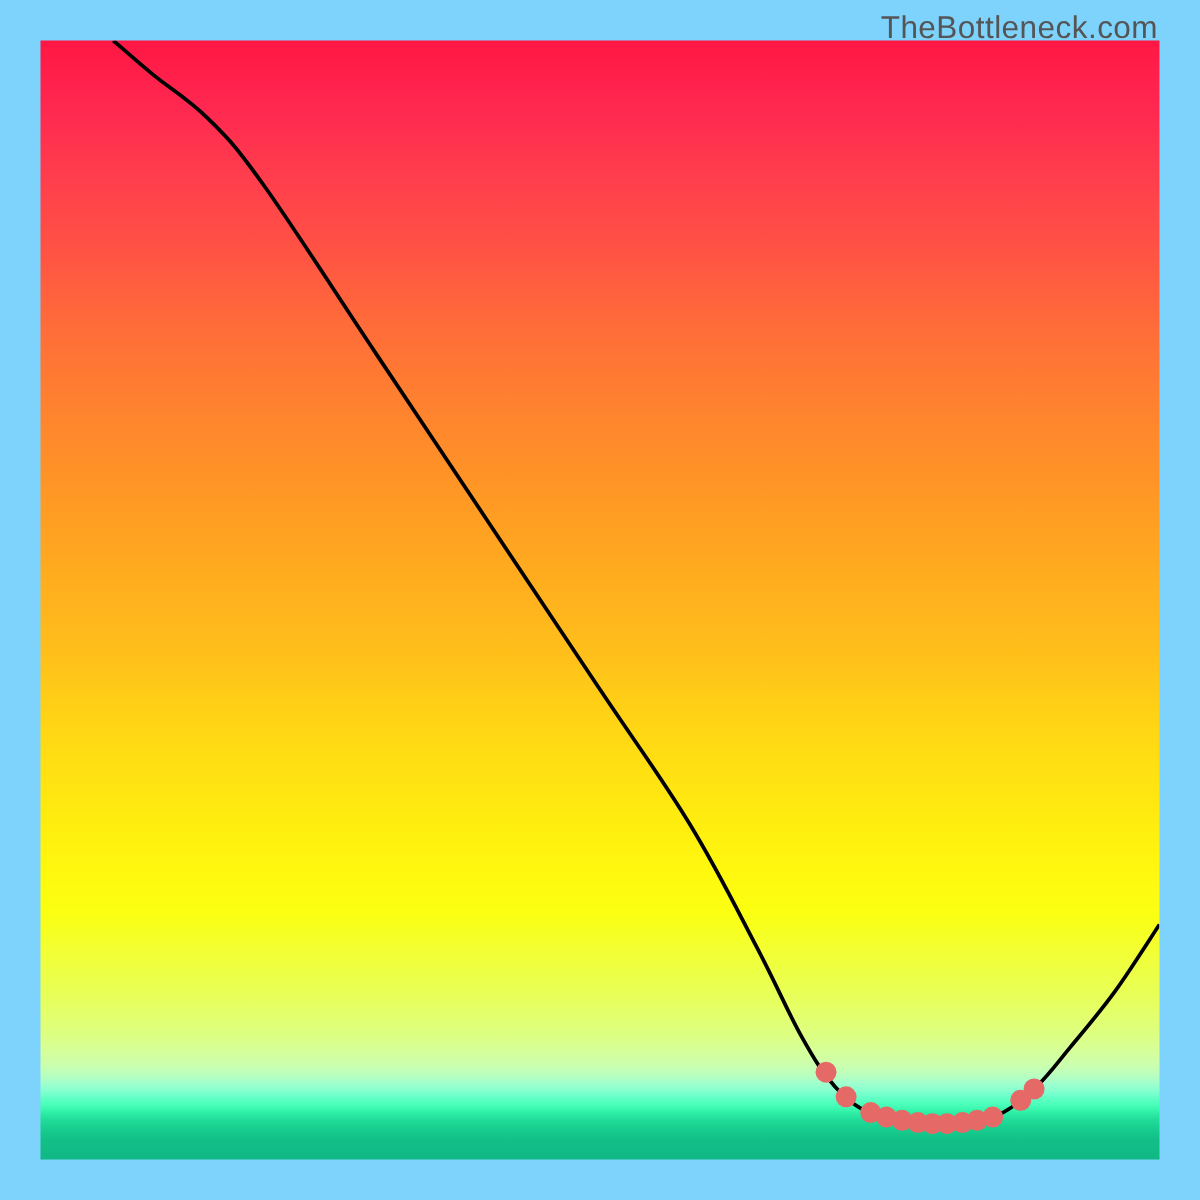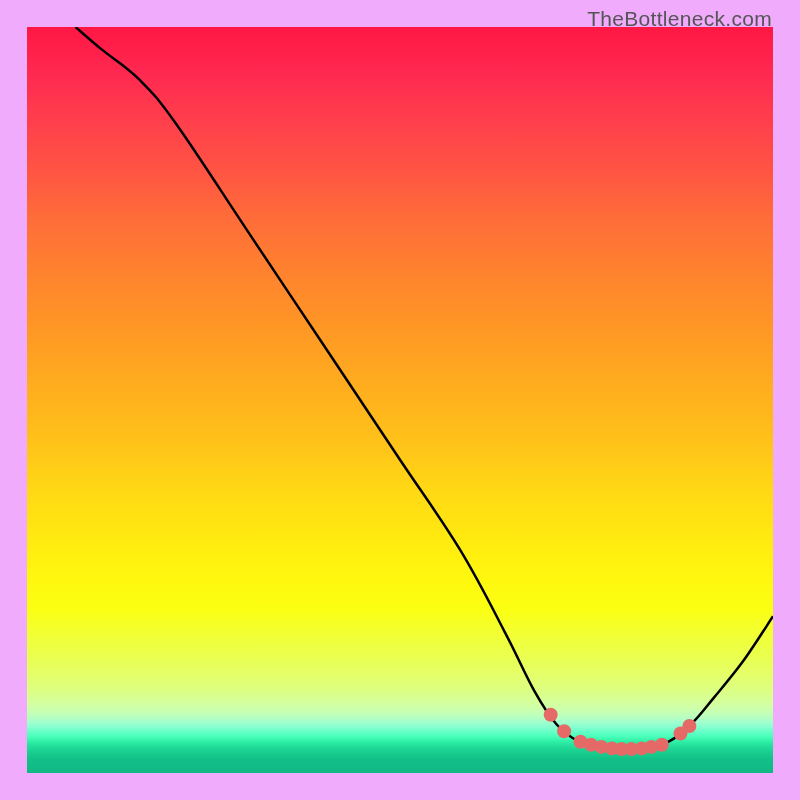--- a/index.html
+++ b/index.html
@@ -1,17 +1,17 @@
 <!DOCTYPE html>
 <html><head>
 <meta charset="utf-8">
 <style>
   * { margin: 0; padding: 0; box-sizing: border-box; }
   body { width: 800px; height: 800px; background: #000; position: relative; font-family: Arial, sans-serif; }
-  .frame { position: absolute; inset: 0; background: #f0abfc; padding-left: 41px; }
+  .frame { position: absolute; inset: 0; background: #7dd3fc; padding-left: 41px; }
   .plot-area {
     position: absolute;
     left: 27px;
     top: 27px;
     width: 746px;
     height: 746px;
     background: linear-gradient(to bottom,
       #ff1744 0%,
       #ff2850 6%,
       #ff3d4d 12%,

